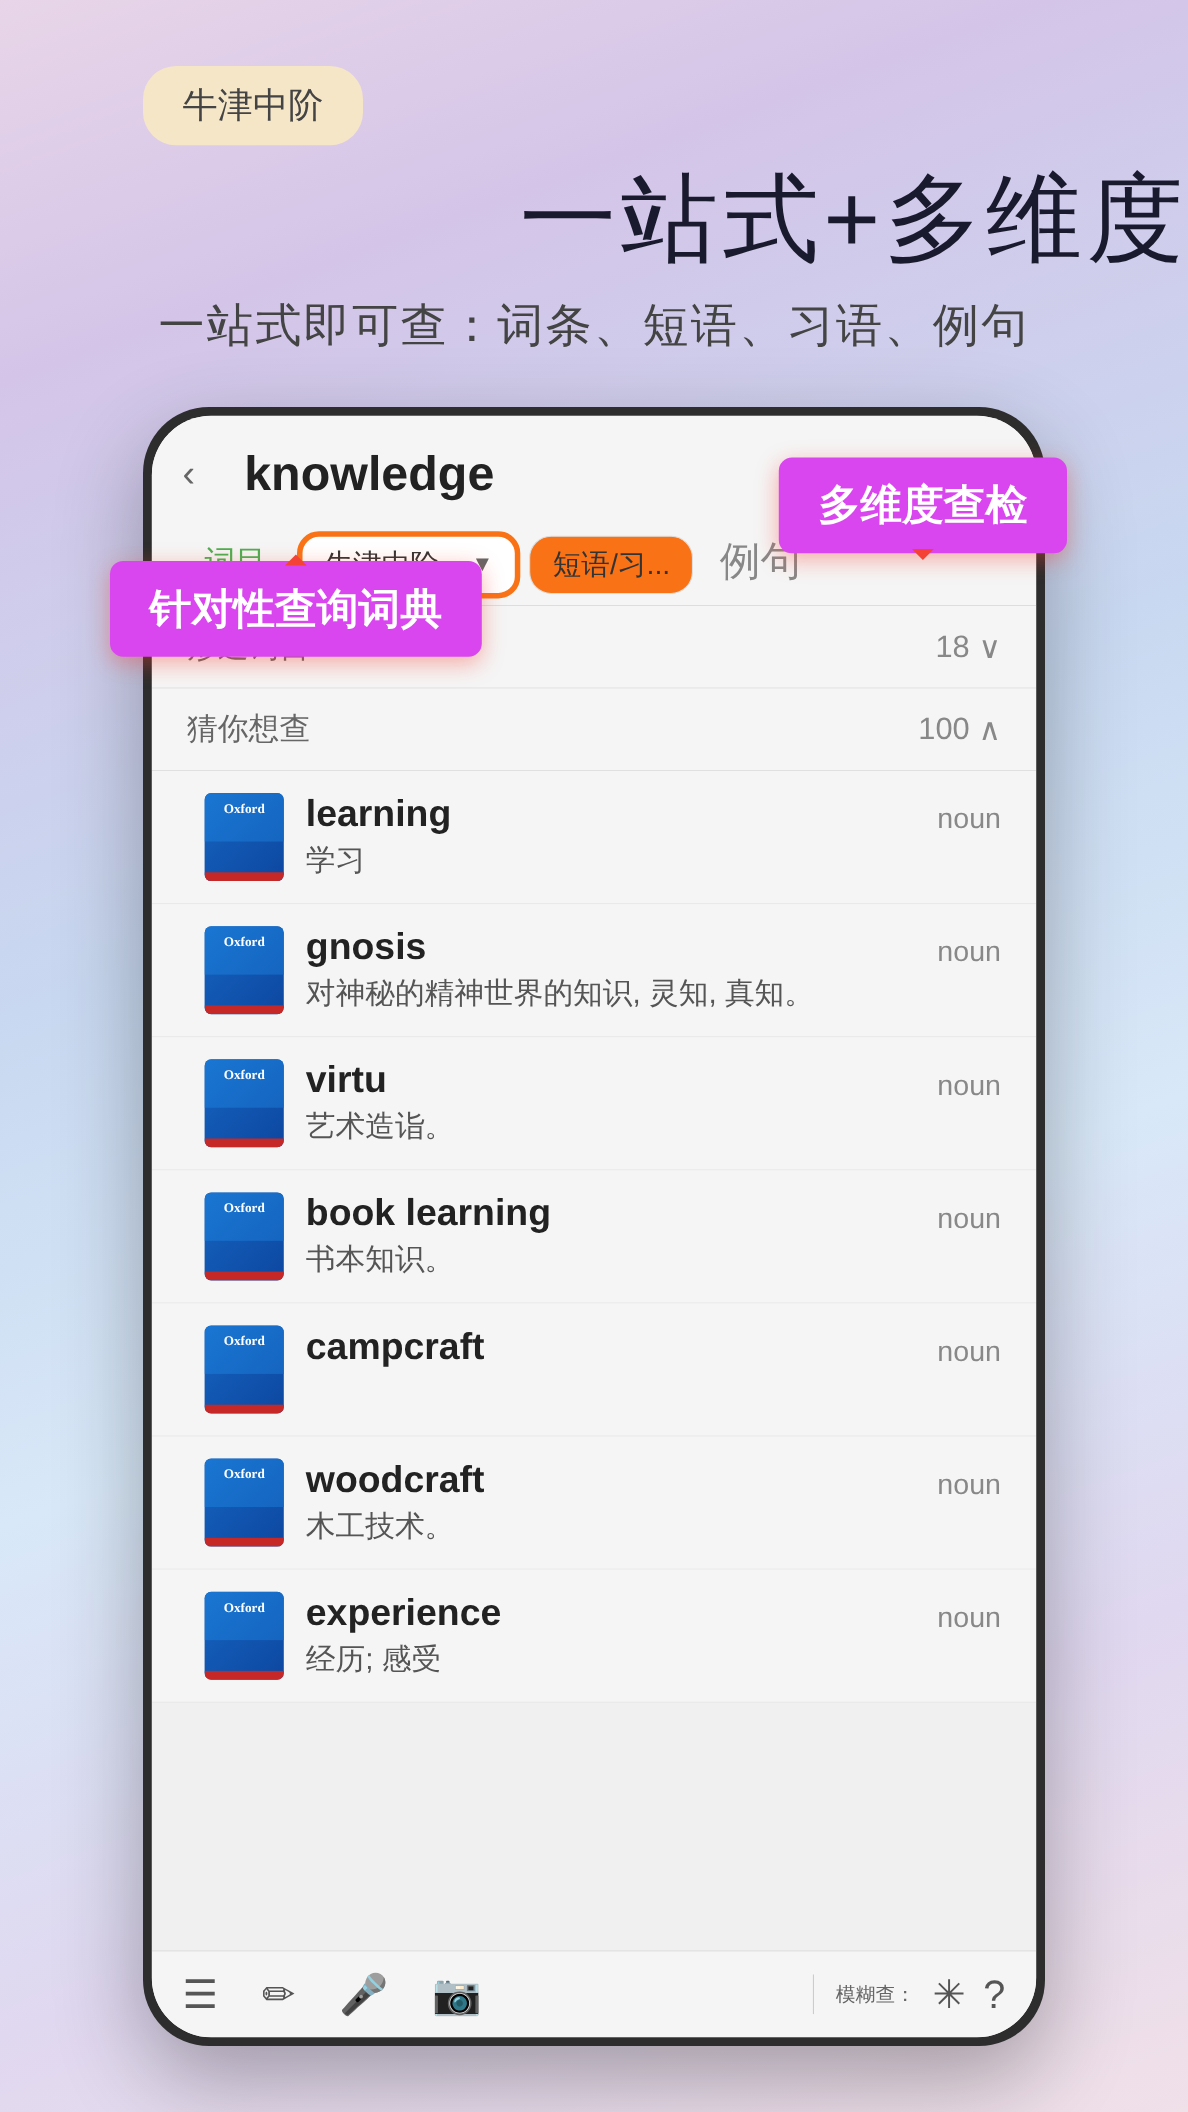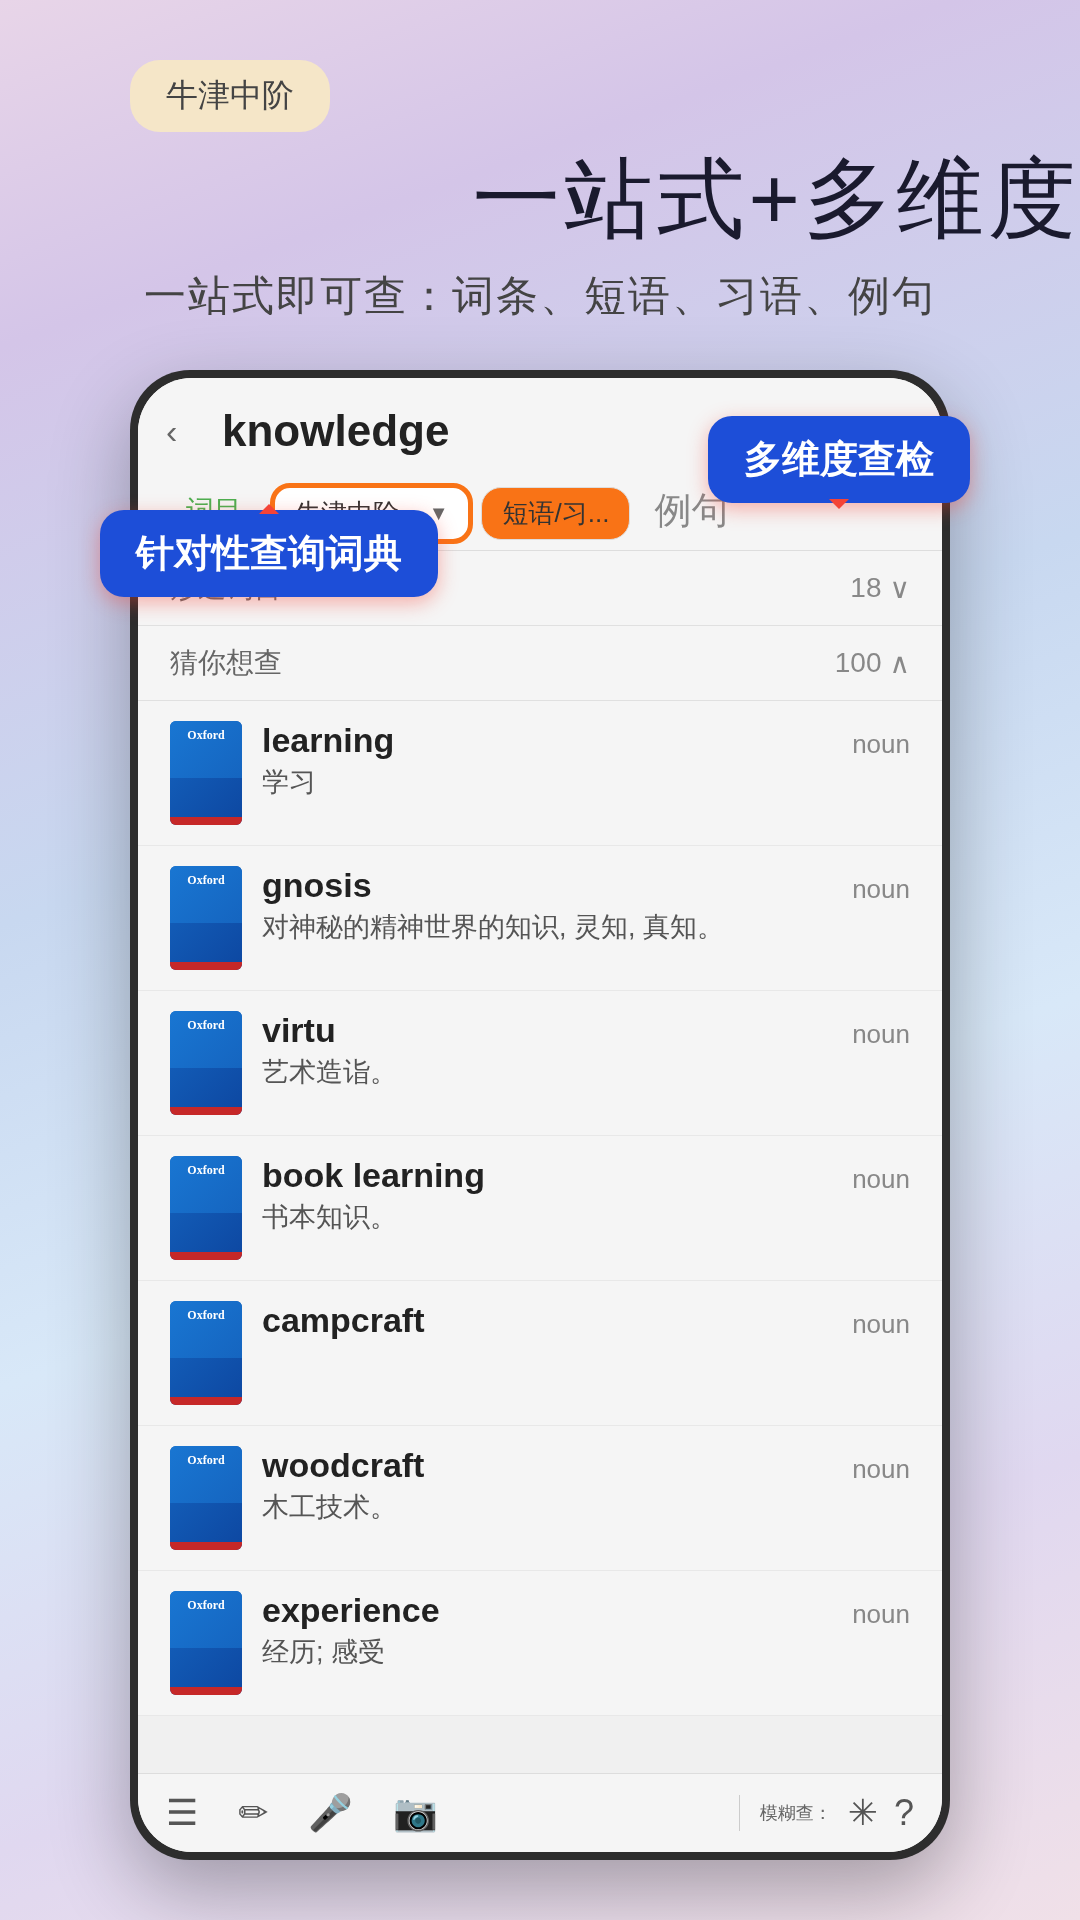--- a/index.html
+++ b/index.html
@@ -201,30 +201,31 @@
       display: flex;
       align-items: flex-start;
       padding: 20px 32px;
       border-bottom: 1px solid #e8e8e8;
       background: #f5f5f5;
       gap: 20px;
     }
 
     .dict-icon {
       width: 72px;
-      height: 104px;
+      height: 80px;
       background: linear-gradient(135deg, #1565c0, #0d47a1);
       border-radius: 6px;
       display: flex;
       flex-direction: column;
       align-items: center;
       justify-content: center;
       flex-shrink: 0;
       position: relative;
       overflow: hidden;
+      margin-left: 16px;
     }
 
     .dict-icon::before {
       content: '';
       position: absolute;
       top: 0; left: 0; right: 0;
       height: 55%;
       background: linear-gradient(135deg, #1976d2, #1565c0);
     }
 
@@ -313,23 +314,23 @@
     }
 
     .fuzzy-label {
       font-size: 18px;
       color: #666;
     }
 
     
     .tooltip-red {
       position: absolute;
-      background: #1d4ed8;
+      background: #d946ef;
       color: white;
-      border-radius: 24px;
+      border-radius: 12px;
       padding: 18px 36px;
       font-size: 38px;
       font-weight: 700;
       box-shadow: 0 6px 20px rgba(244,67,54,0.4);
       white-space: nowrap;
     }
 
     .tooltip-red::after {
       content: '';
       position: absolute;

